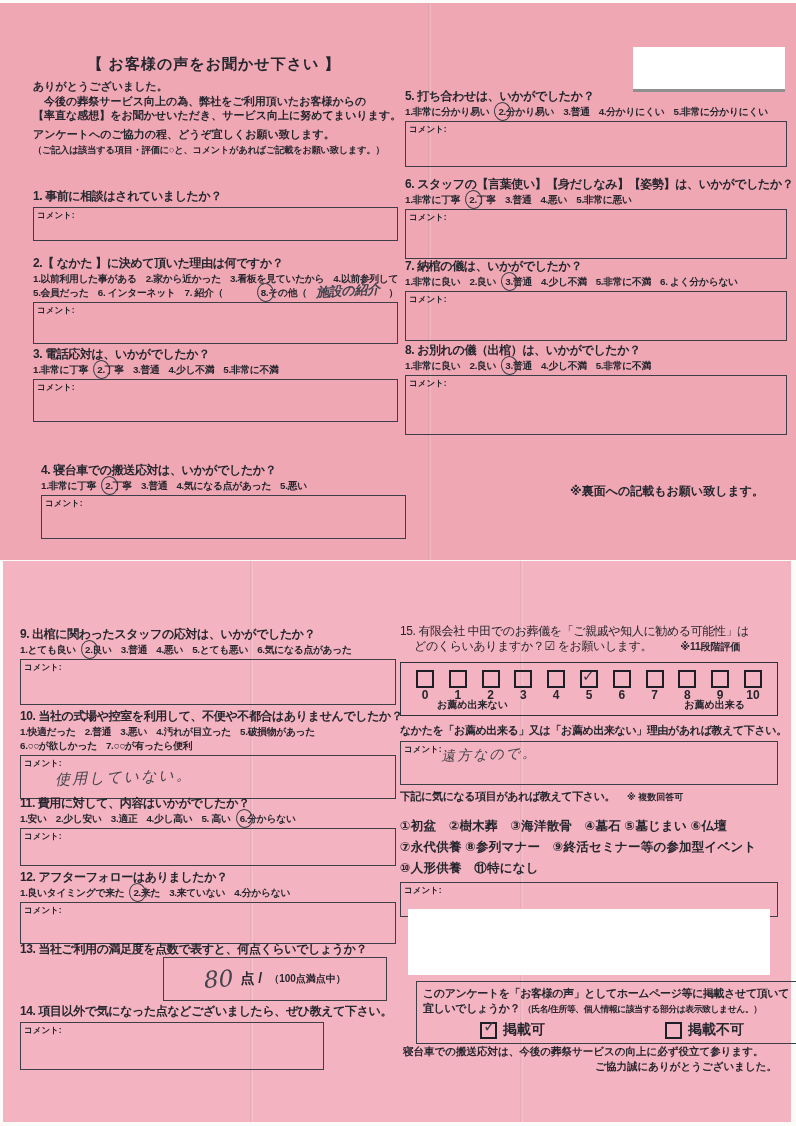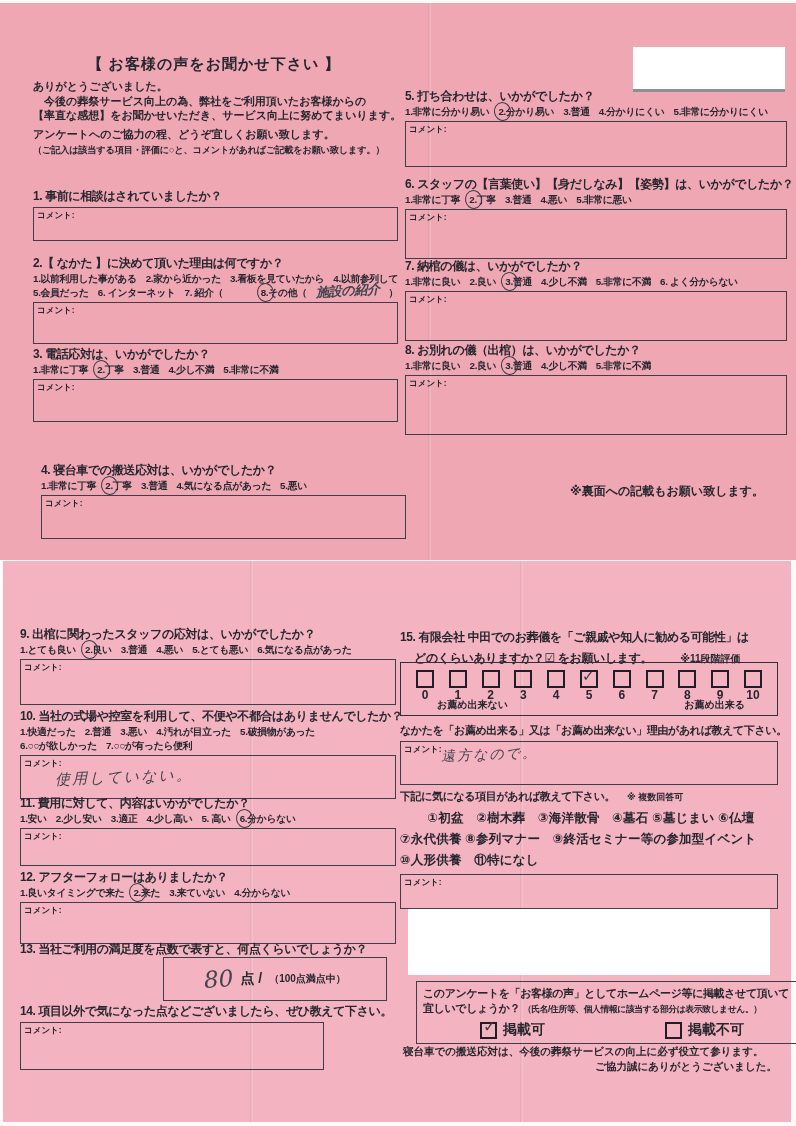--- a/index.html
+++ b/index.html
@@ -16,21 +16,21 @@
   .redaction.r1{left:633px;top:44px;width:152px;height:42px;border-bottom:3px solid #8f8f8f;}
   .redaction.r2{left:405px;top:348px;width:362px;height:66px;}
 
   .block{position:absolute;}
   .p1-title{font-size:15px;font-weight:700;text-align:center;letter-spacing:1px;}
   .intro div{font-size:11px;font-weight:600;line-height:14.5px;white-space:nowrap;}
   .intro .small{font-size:9.2px;font-weight:600;margin-top:2px;letter-spacing:-0.2px;}
   .intro .gap{margin-top:4px;}
 
   .q-title{font-size:12px;font-weight:700;white-space:nowrap;letter-spacing:-0.4px;line-height:15px;}
-  .q-title2{font-size:12px;font-weight:700;white-space:nowrap;letter-spacing:-0.4px;line-height:15px;margin-top:6px;}
+  .q-title2{font-size:12px;font-weight:400;white-space:nowrap;letter-spacing:-0.4px;line-height:15px;}
   .opts{display:flex;gap:0 9px;font-size:9.8px;font-weight:600;white-space:nowrap;letter-spacing:-0.3px;line-height:13px;margin-top:1px;align-items:flex-end;}
   .opt{position:relative;}
   .opt.circled::before{
     content:"";position:absolute;left:-4px;top:-3px;width:15px;height:17px;
     border:1.6px solid #3c3c48;border-radius:50%;transform:rotate(-10deg);
   }
   .opt.hw-inline{font-family:"DejaVu Serif",serif;font-style:italic;color:#44444e;font-size:13px;transform:rotate(-3deg) translateY(-2px);}
   .spacer{flex:1 1 auto;}
 
   .cbox{border:1.6px solid #3e3e48;position:relative;margin-top:3px;}
@@ -344,21 +344,21 @@
   <div class="cbox" style="left:397px;top:177px;width:376px;height:42px;position:absolute;">
     <span class="clabel">コメント:</span>
     <span class="hw hw-line" style="left:40px;top:4px;font-size:14px;">遠方なので。</span>
   </div>
 
   <div class="block" style="left:397px;top:228px;width:382px;">
     <div style="display:flex;gap:12px;align-items:baseline;">
       <span class="prompt">下記に気になる項目があれば教えて下さい。</span>
       <span class="s-note" style="font-size:9px;">※ 複数回答可</span>
     </div>
-    <div class="interest-line" style="margin-top:4px;text-align:center;">①初盆　②樹木葬　③海洋散骨　④墓石 ⑤墓じまい ⑥仏壇</div>
+    <div class="interest-line" style="margin-top:12px;">①初盆　②樹木葬　③海洋散骨　④墓石 ⑤墓じまい ⑥仏壇</div>
     <div class="interest-line">⑦永代供養 ⑧参列マナー　⑨終活セミナー等の参加型イベント</div>
     <div class="interest-line">⑩人形供養　⑪特になし</div>
     <div class="cbox" style="height:33px;margin-top:3px;width:376px;">
         <span class="clabel">コメント:</span>
       </div>
   </div>
 
   <div class="redaction r2"></div>
 
   <div class="pubbox" style="left:413px;top:420px;width:378px;">

